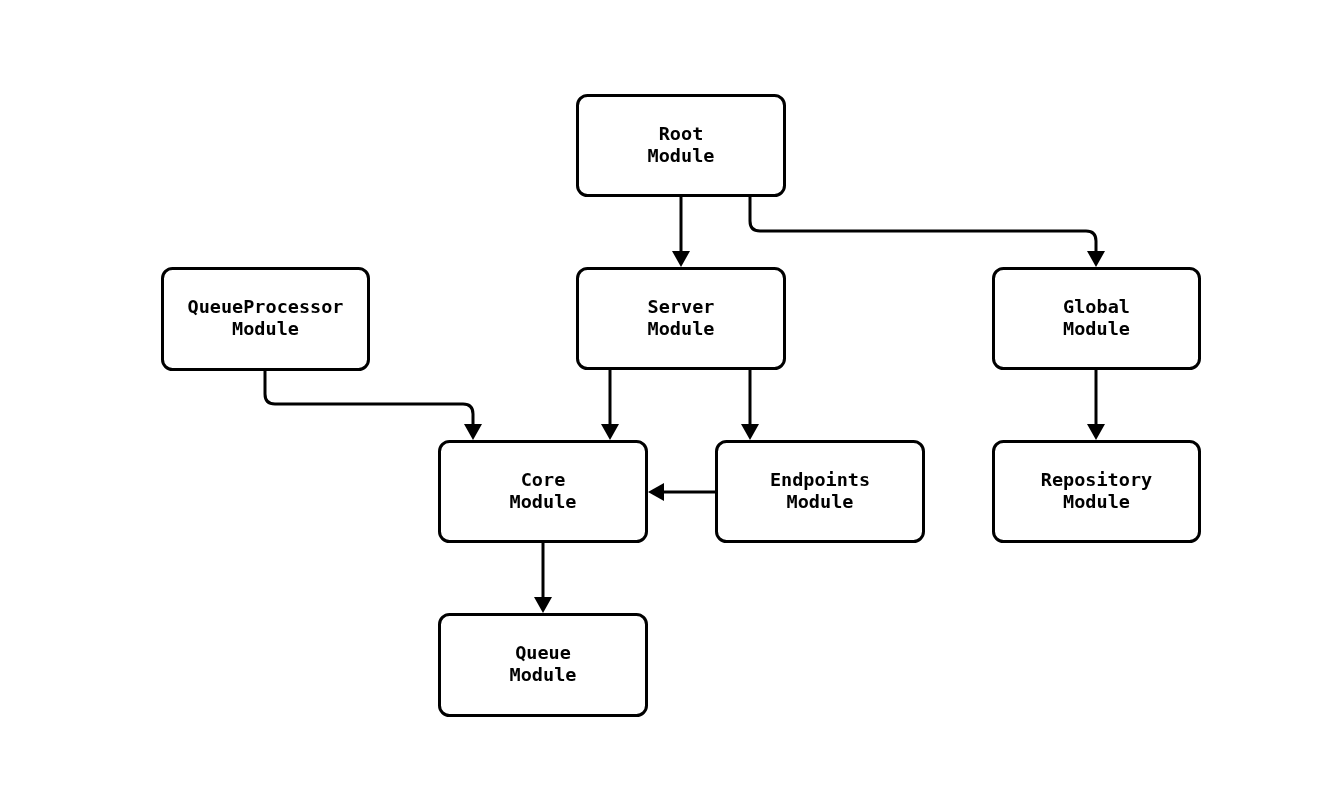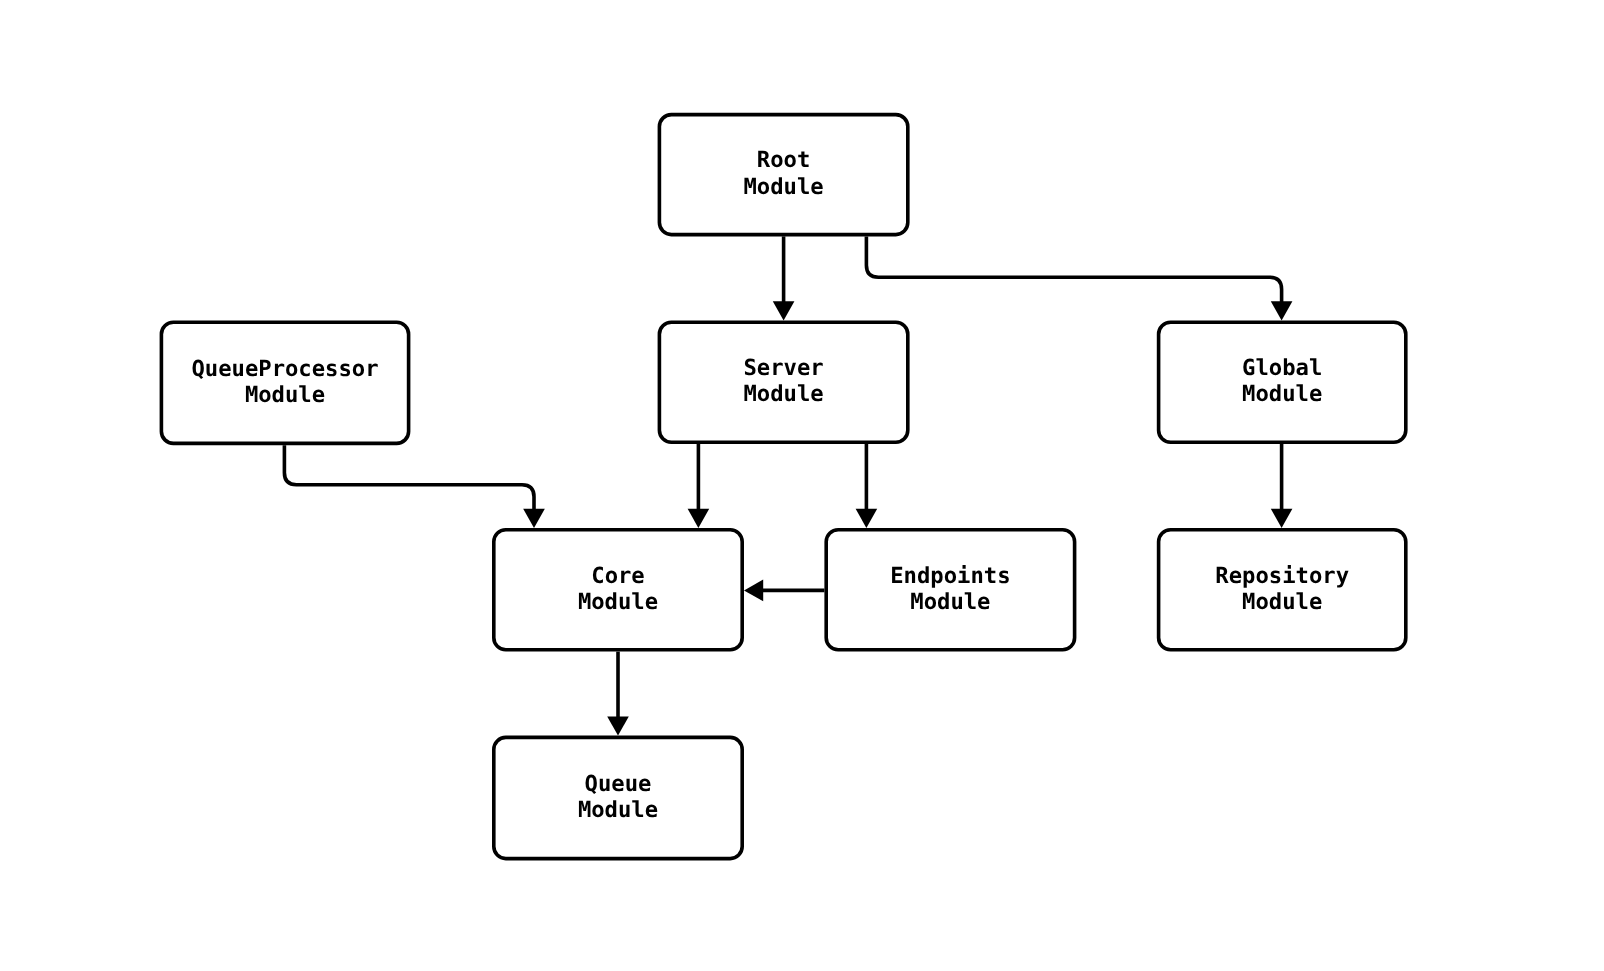--- a/index.html
+++ b/index.html
@@ -12,20 +12,21 @@
     width: 1337px;
     height: 809px;
     font-family: "DejaVu Sans Mono", monospace;
     overflow: hidden;
   }
   #diagram-root {
     position: relative;
     width: 1059px;
     height: 809px;
     background: #ffffff;
+    margin-left: 28px;
   }
   svg#diagram-svg {
     position: absolute;
     top: 0;
     left: 0;
     width: 1337px;
     height: 809px;
     display: block;
   }
   .node-box {

